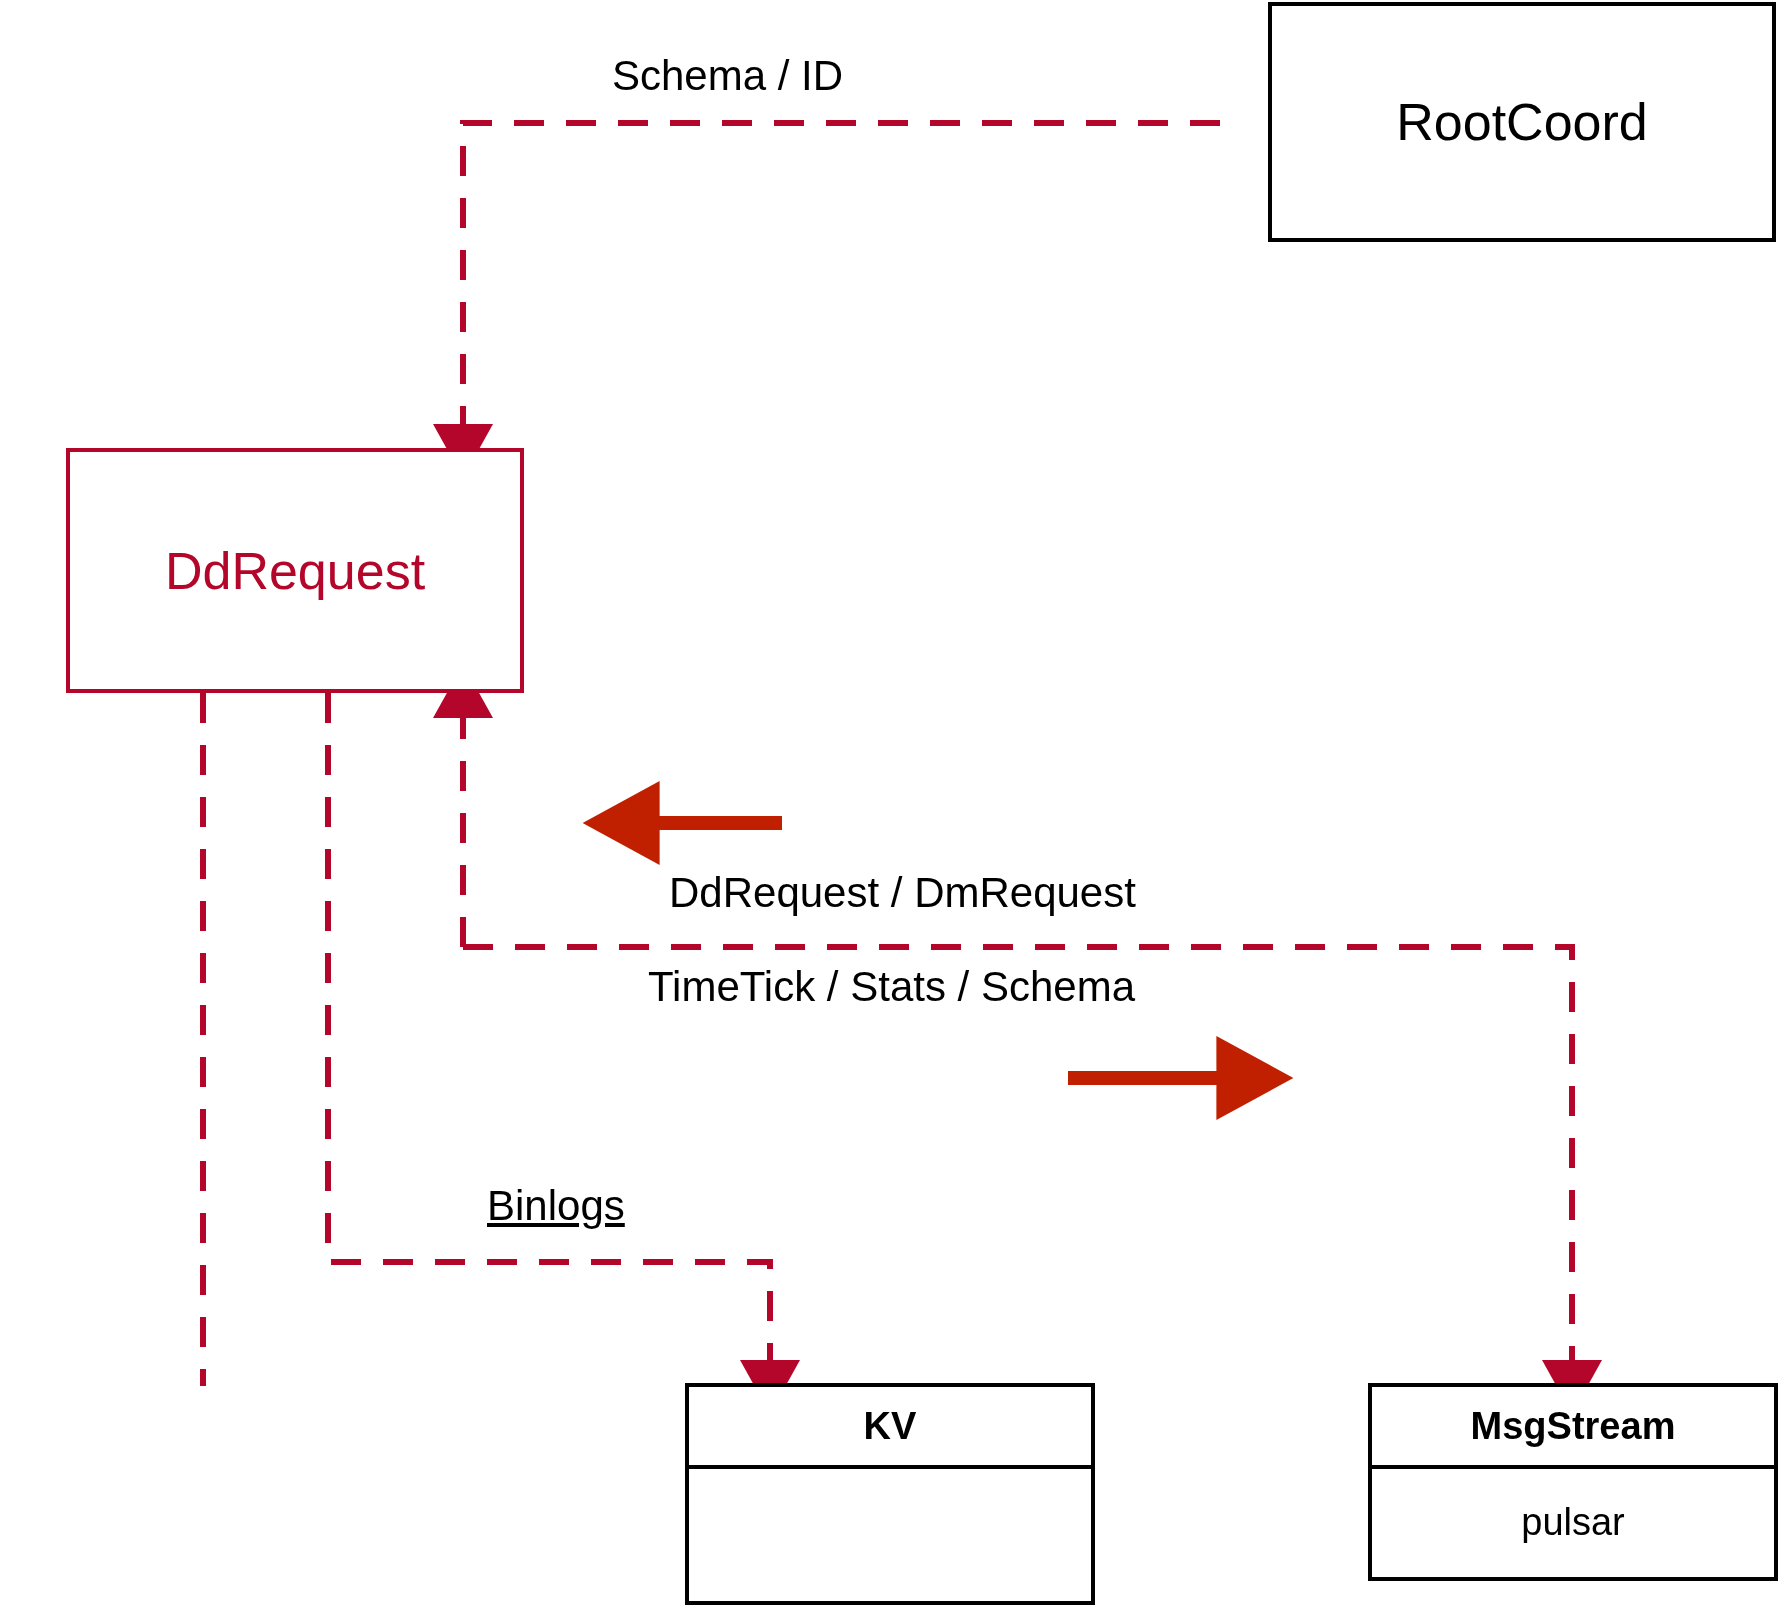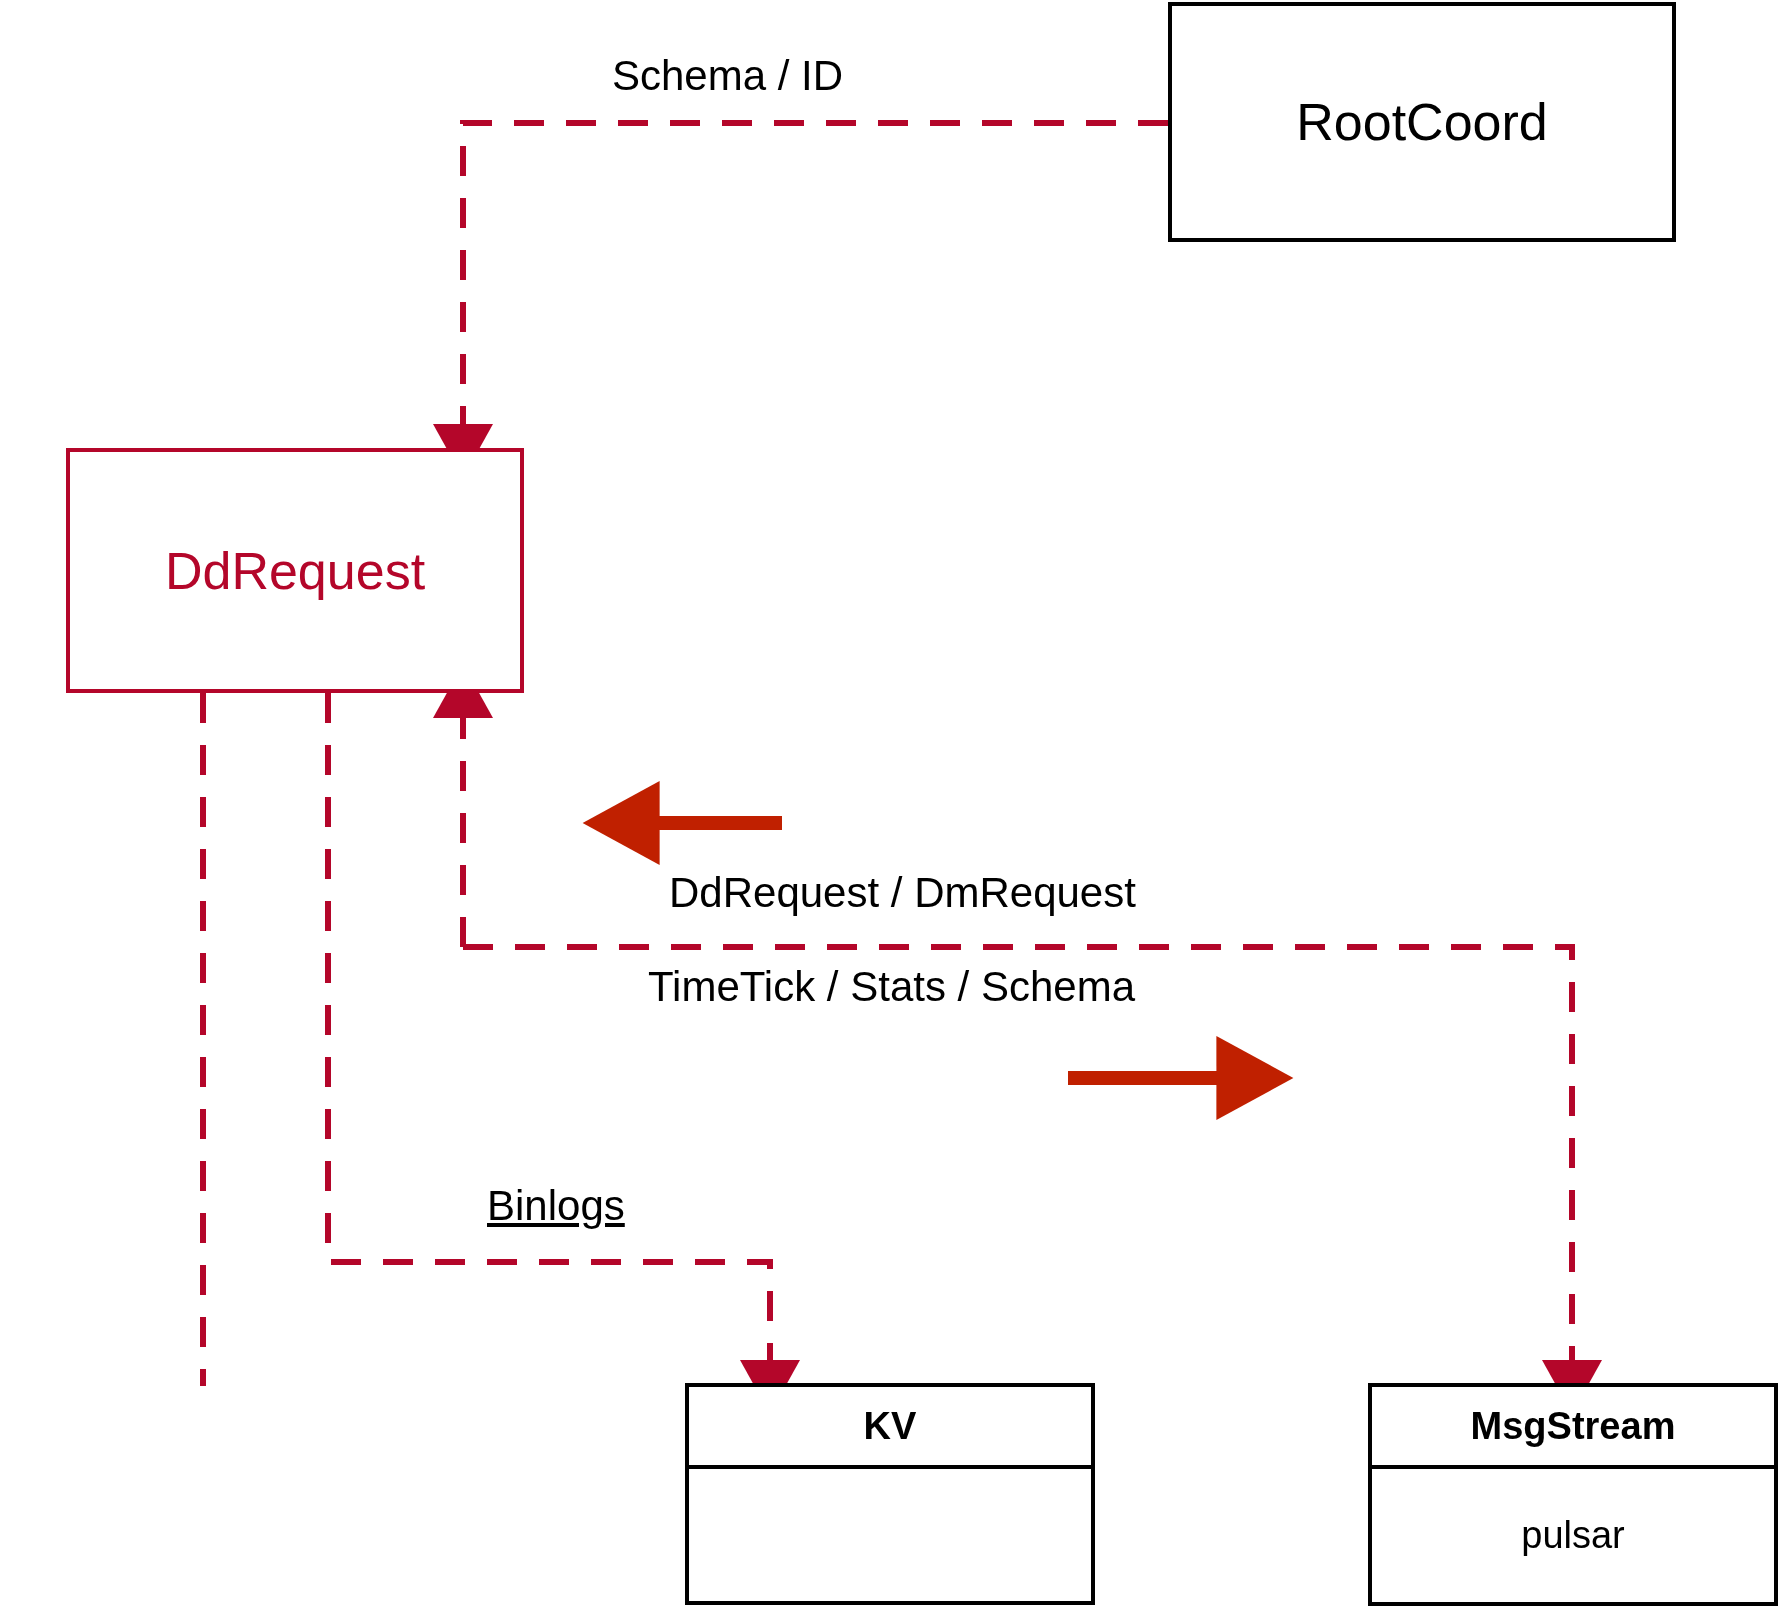--- a/index.html
+++ b/index.html
@@ -116,34 +116,34 @@
 
     <g>
       <path d="M782,823 L654,823" fill="none" stroke="#C02000" stroke-width="14" stroke-linecap="butt" marker-end="url(#arrow-solid)"></path>
     </g>
 
     <g>
       <path d="M1068,1078 L1222,1078" fill="none" stroke="#C02000" stroke-width="14" stroke-linecap="butt" marker-end="url(#arrow-solid)"></path>
     </g>
   </svg>
 
-  <div class="node-box node-plain" style="left:1168px; top:2px; width:508px; height:240px;justify-content:center;">
+  <div class="node-box node-plain" style="left:1268px; top:2px; width:508px; height:240px;justify-content:center;">
     <span class="node-label">RootCoord</span>
   </div>
 
   <div class="node-box node-accent" style="left:66px; top:448px; width:458px; height:245px;">
     <span class="node-label">DdRequest</span>
   </div>
 
 
   <div class="node-box node-split" style="left:685px; top:1383px; width:410px; height:222px;">
     <div class="seg-head">KV</div>
   </div>
 
-  <div class="node-box node-split" style="left:1368px; top:1383px; width:410px; height:223px;">
+  <div class="node-box node-split" style="left:1368px; top:1383px; width:410px; height:198px;">
     <div class="seg-head">MsgStream</div>
     <div class="seg-body">
       <span>pulsar</span>
     </div>
   </div>
 
   <div class="edge-label" style="left:612px; top:52px;">Schema / ID</div>
 
   <div class="edge-label" style="left:669px; top:869px;">DdRequest / DmRequest</div>
 

